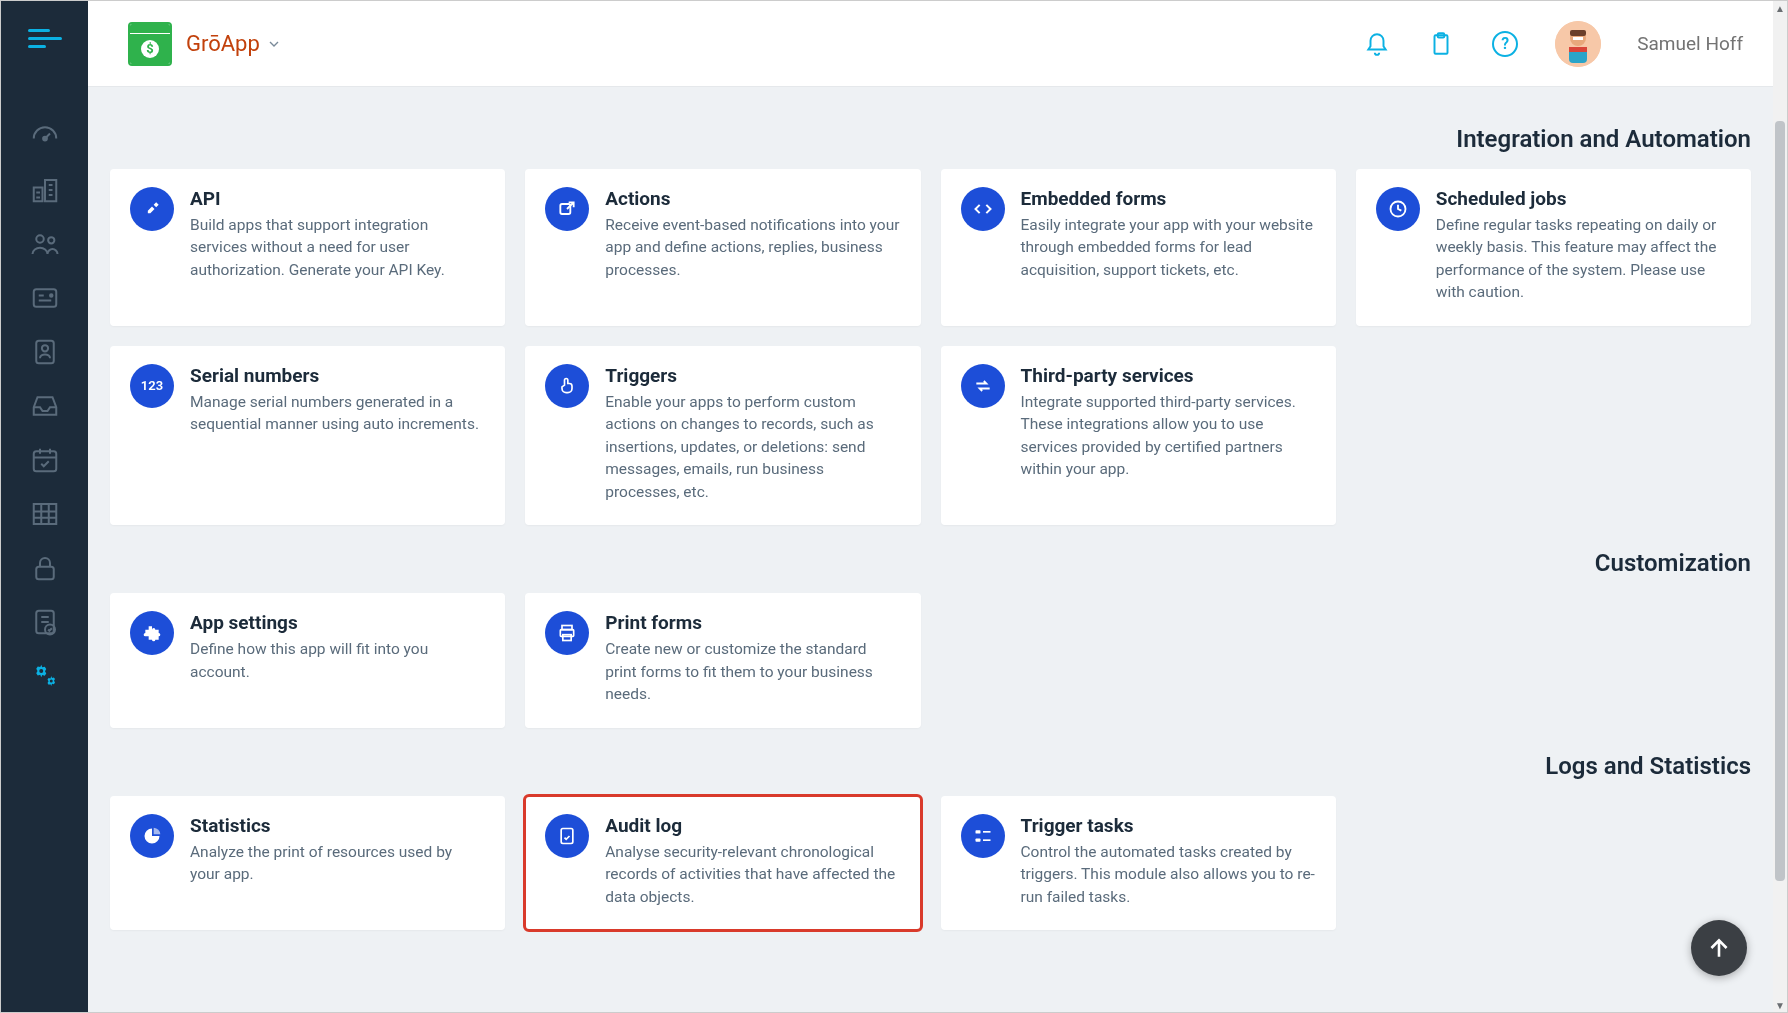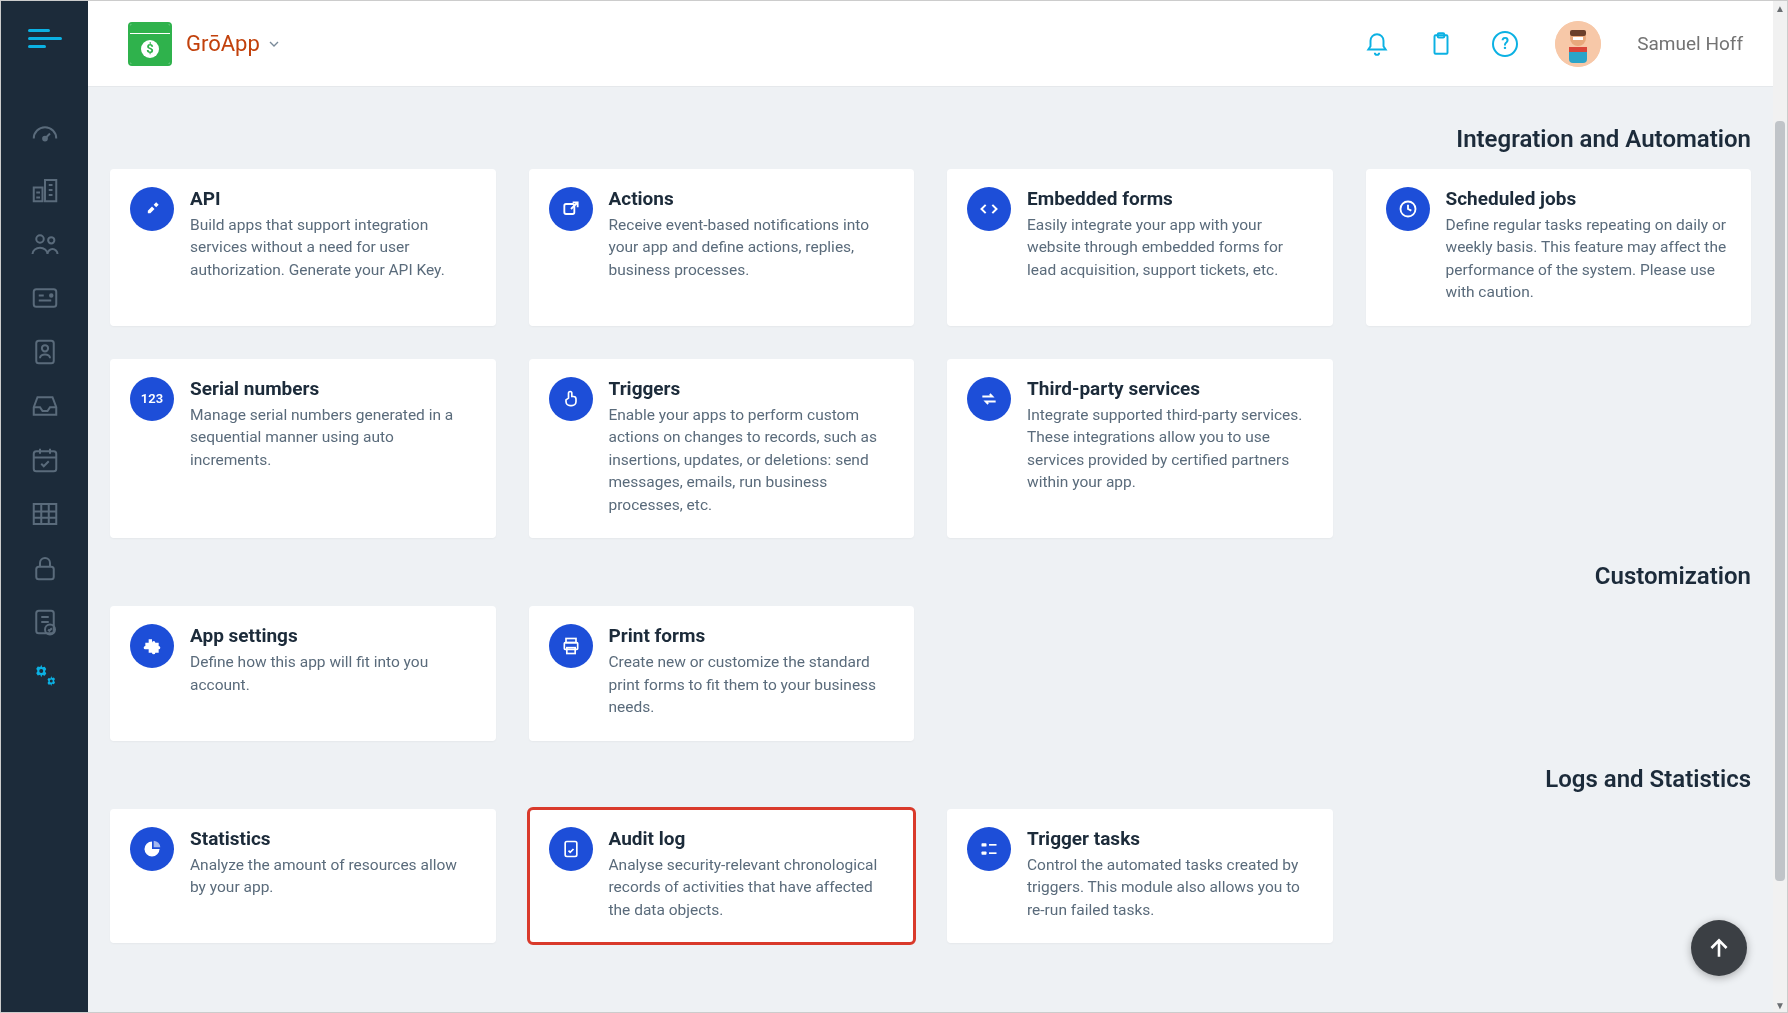--- a/index.html
+++ b/index.html
@@ -77,21 +77,21 @@
   .content {
     position: absolute;
     left: 87px; top: 86px; right: 14px; bottom: 14px;
     overflow-y: auto;
     padding: 24px 22px 60px 22px;
   }
   .section-title { font-size: 24px; font-weight:600; color:#1c2b3a; margin: 14px 0 16px 2px; text-align: right;}
   .card-grid {
     display: grid;
     grid-template-columns: repeat(4, 1fr);
-    gap: 33px;
+    gap: 20px;
     margin-bottom: 24px;
   }
   .card {
     background: #fff;
     border-radius: 4px;
     padding: 18px 20px 22px 20px;
     display: flex;
     gap: 16px;
     cursor: pointer;
     box-shadow: 0 1px 2px rgba(0,0,0,0.04);
@@ -393,21 +393,21 @@
   <div class="card-grid">
     <div class="card">
       <div class="badge">
         <svg width="20" height="20" viewBox="0 0 24 24" fill="#fff">
             <path d="M12 3a9 9 0 1 0 9 9h-9V3z"></path>
             <path d="M14 2a9 9 0 0 1 8 8h-8V2z" fill="#fff" opacity="0.6"></path>
           </svg>
       </div>
       <div class="card-body">
         <div class="card-title">Statistics</div>
-        <div class="card-desc">Analyze the amount of resources allow by your app.</div>
+        <div class="card-desc">Analyze the print of resources used by your app.</div>
       </div>
     </div>
     <div class="card highlight">
       <div class="badge">
         <svg width="20" height="20" viewBox="0 0 24 24" fill="none" stroke="#fff" stroke-width="2">
             <rect x="5" y="3" width="14" height="18" rx="2"></rect>
             <path d="M9 14l2 2 4-4"></path>
           </svg>
       </div>
       <div class="card-body">

